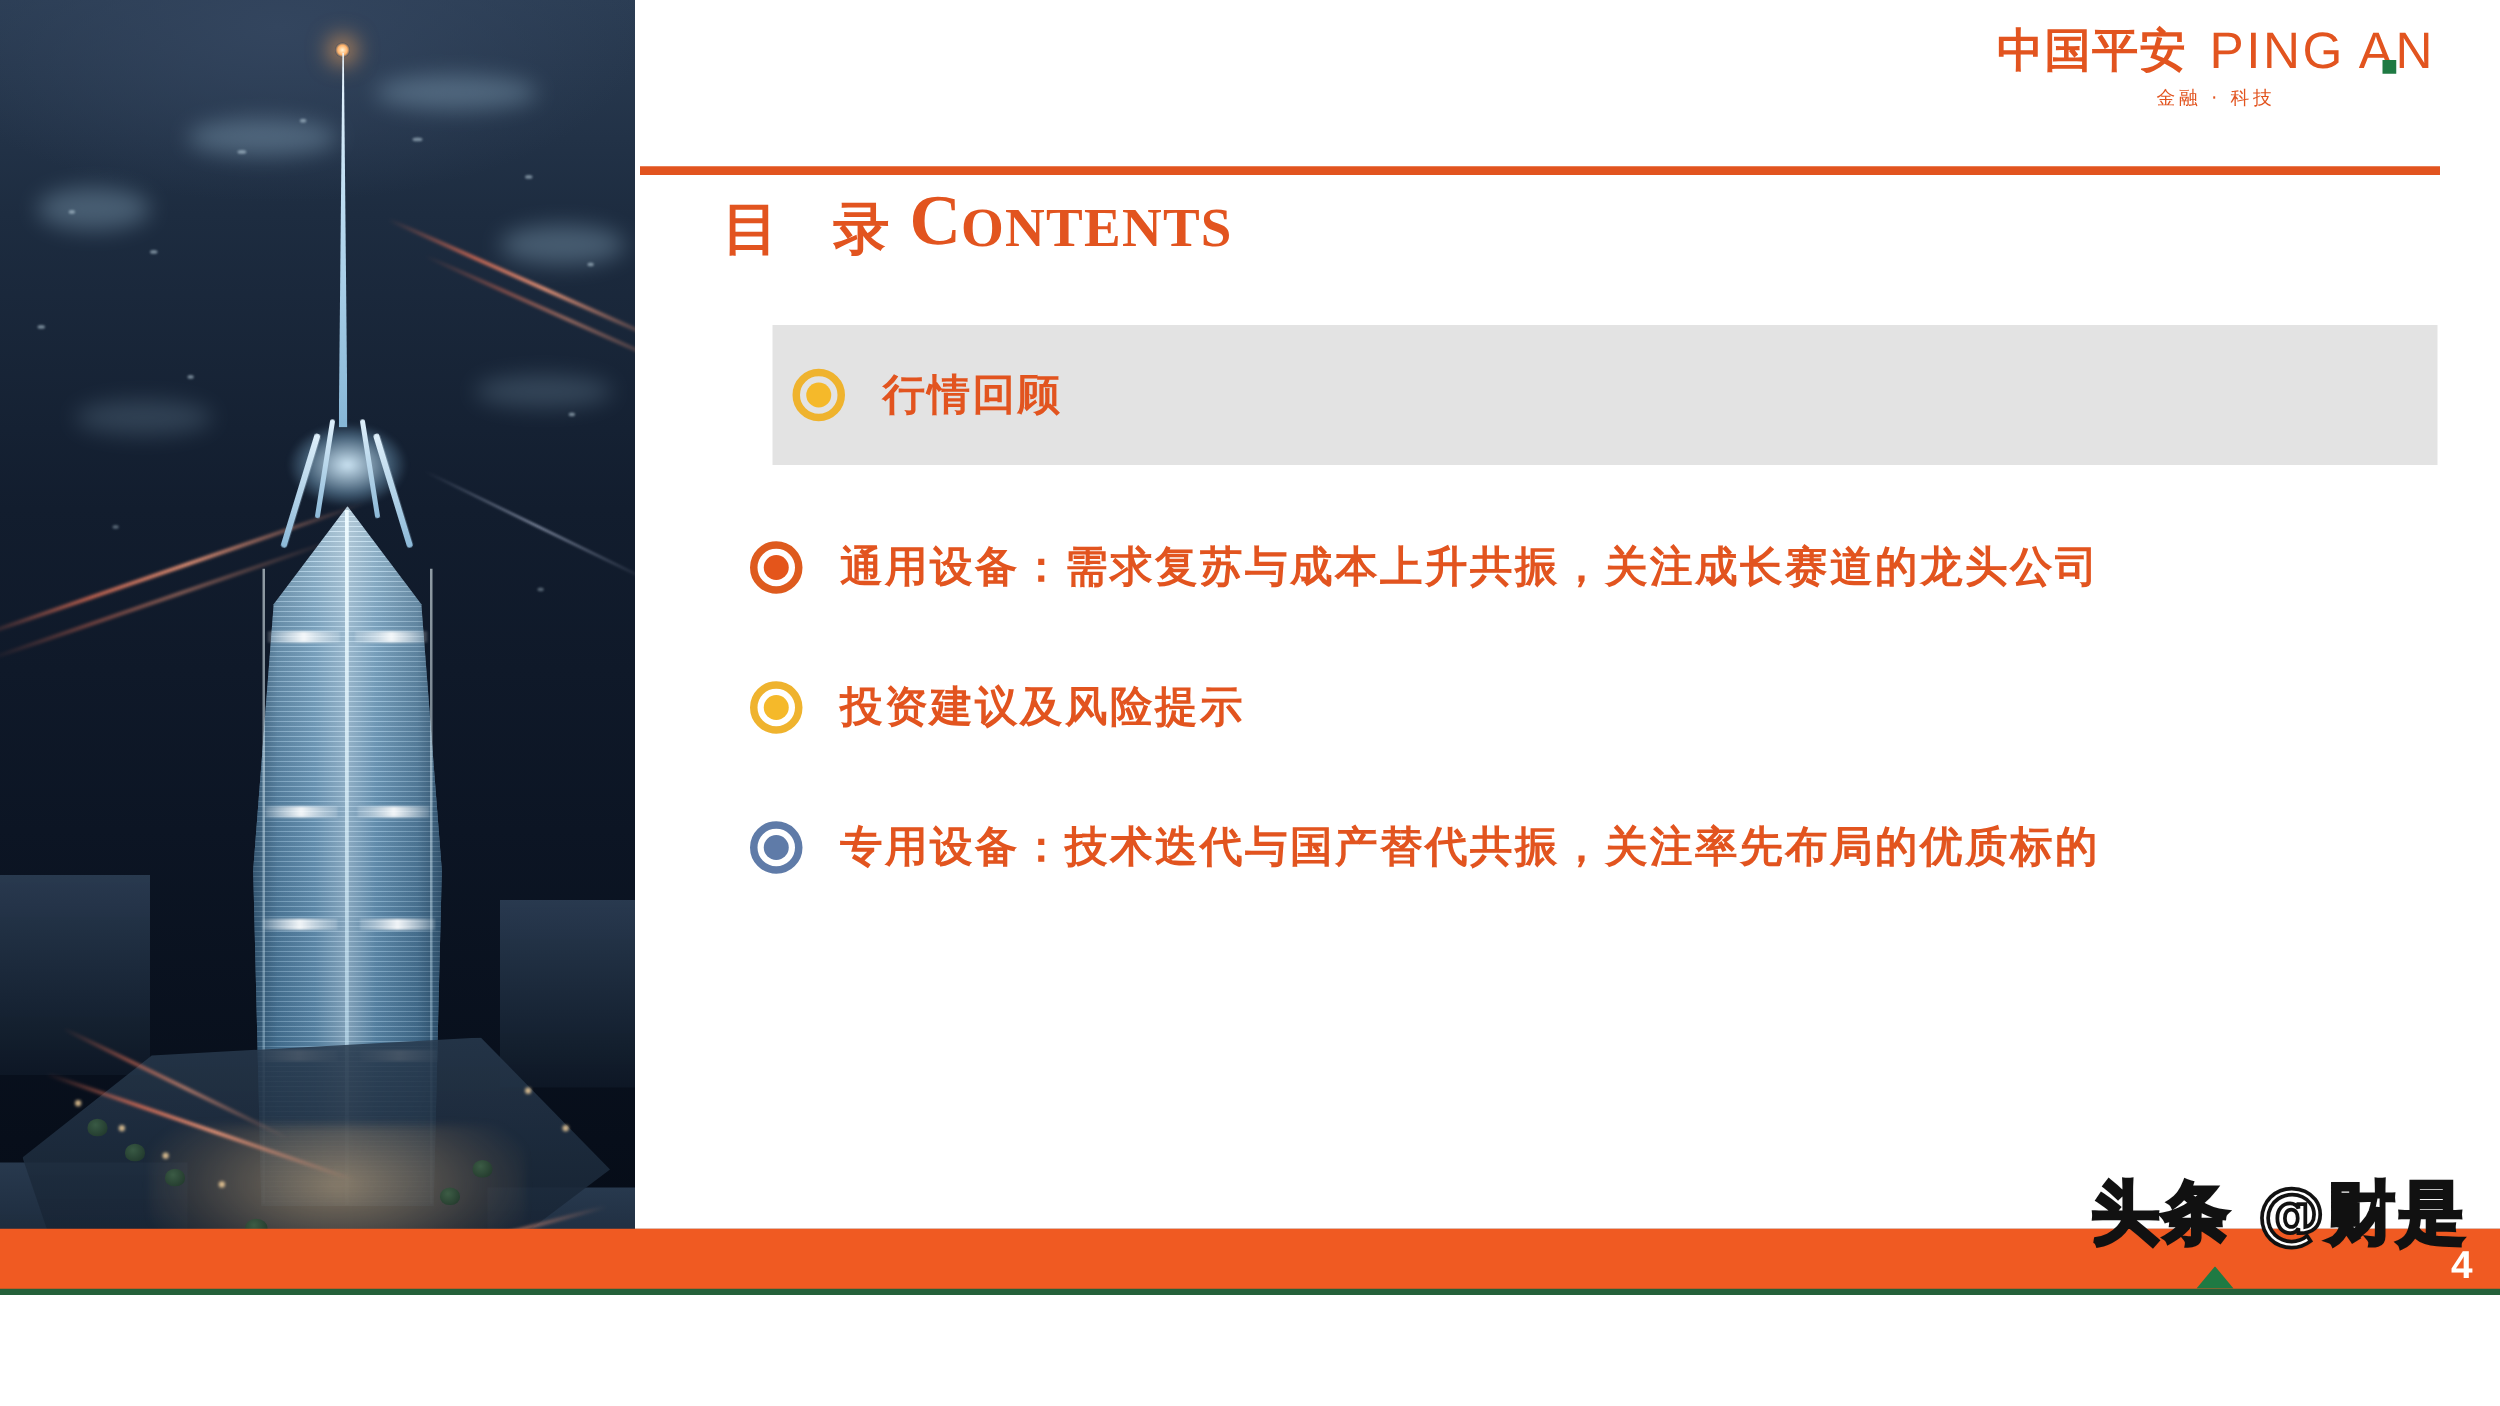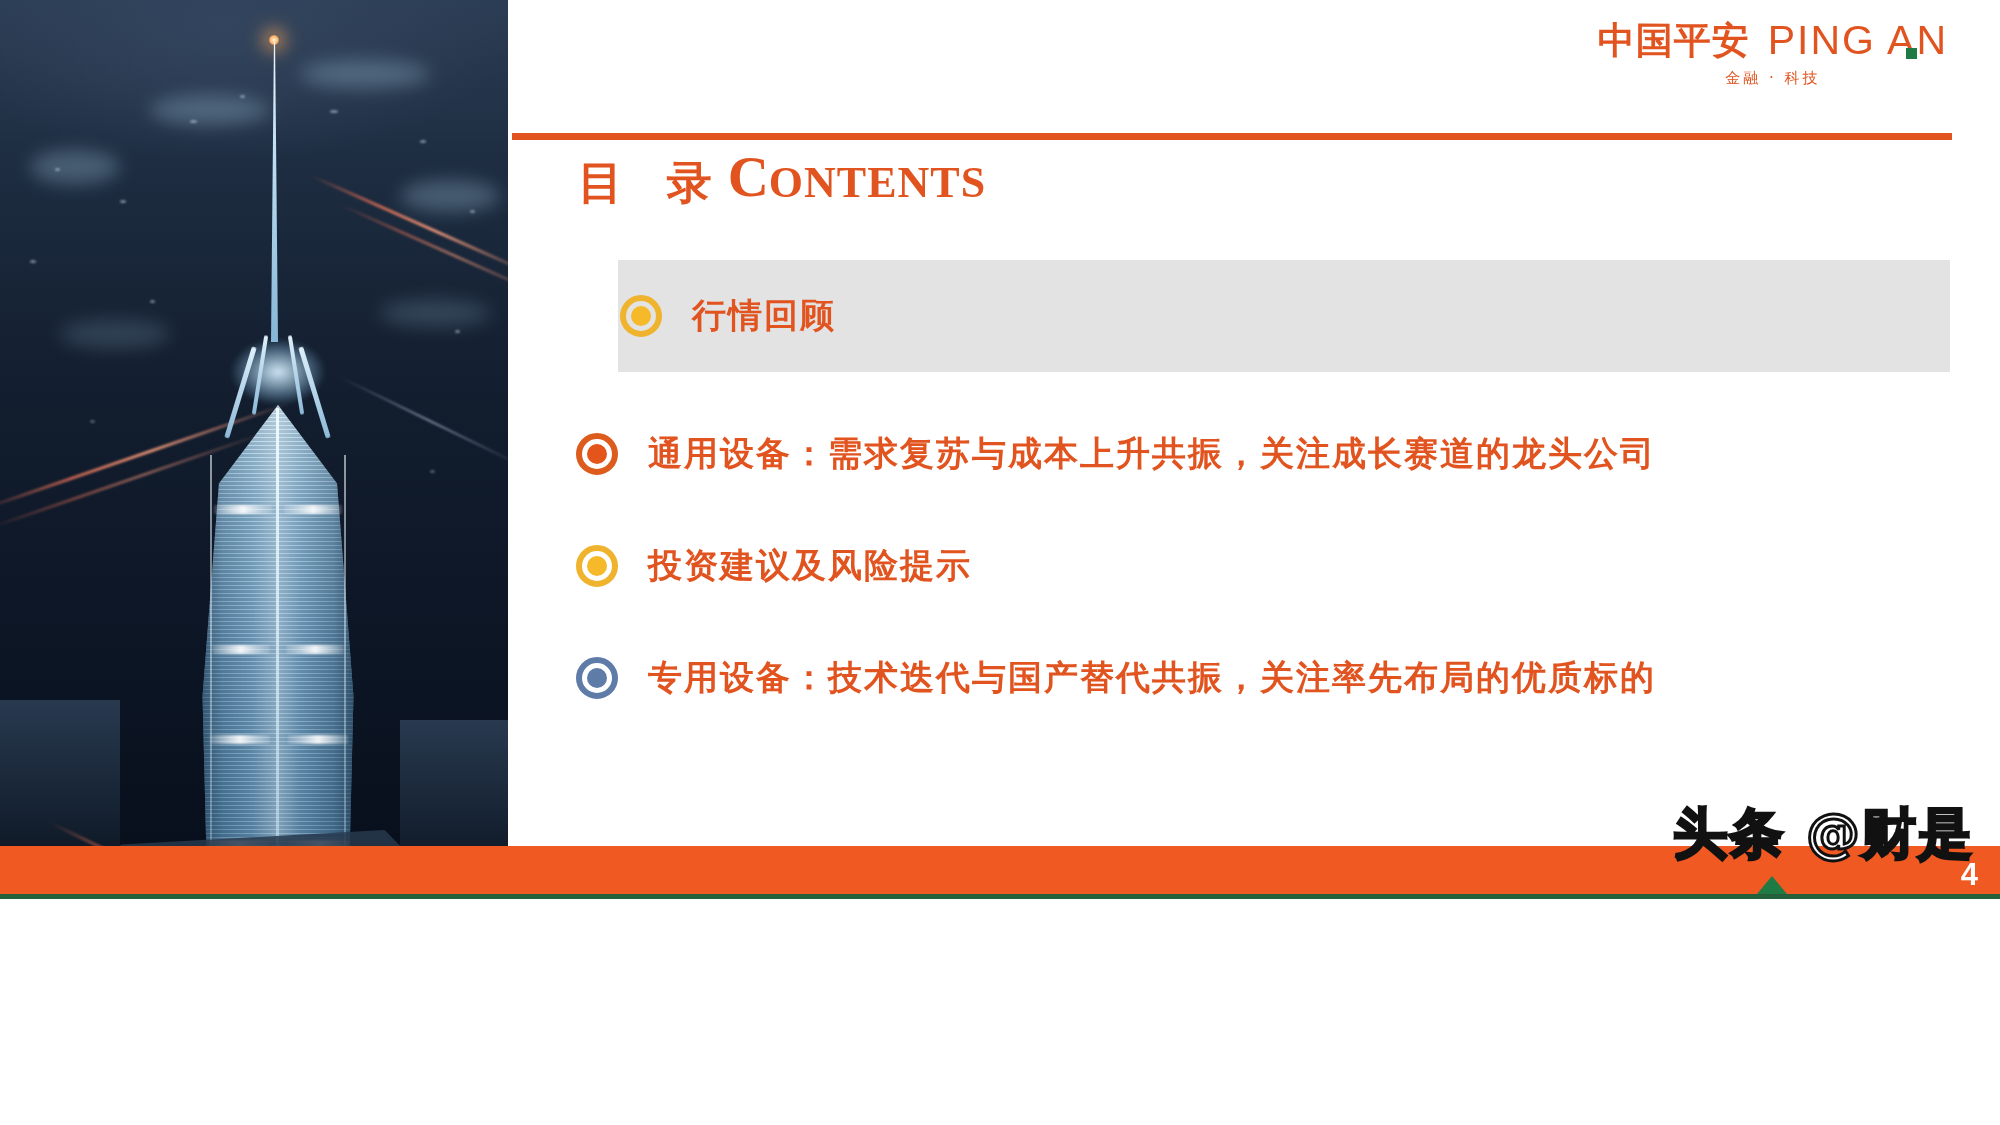--- a/index.html
+++ b/index.html
@@ -5,21 +5,21 @@
   html,body{margin:0;padding:0;}
   body{
     width:2000px;height:1125px;
     background:#ffffff;
     font-family:"Liberation Sans", sans-serif;
     overflow:hidden;
     position:relative;
   }
   .slide{
     position:absolute;inset:0;
-    width:2000px;height:899px;
+    width:2000px;height:1036px;
     background:#737373;
     overflow:hidden;
   }
 
   
   .photo-panel{
     position:absolute;left:0;top:0;width:508px;height:1072px;
     overflow:hidden;
     background:#0b1726;
   }
@@ -165,26 +165,26 @@
     font-size:44px;font-weight:700;line-height:1;letter-spacing:1px;
     font-family:"Liberation Serif", serif;
   }
 
   .toc{
     position:absolute;left:0;top:260px;width:100%;
   }
   .toc-row{
     position:relative;display:flex;align-items:center;
     height:112px;
-    padding-left:68px;
+    padding-left:92px;
     box-sizing:border-box;
   }
   .toc-row.band-hl{
     margin-left:110px;margin-right:50px;
-    padding-left:2px;
+    padding-left:16px;
     background:#E3E3E3;
   }
   .toc-row.band-hl .bullet{margin-left:0;}
   .bullet{
     width:42px;height:42px;border-radius:50%;
     box-sizing:border-box;
     flex:0 0 auto;
     display:flex;align-items:center;justify-content:center;
     margin-right:30px;
   }

